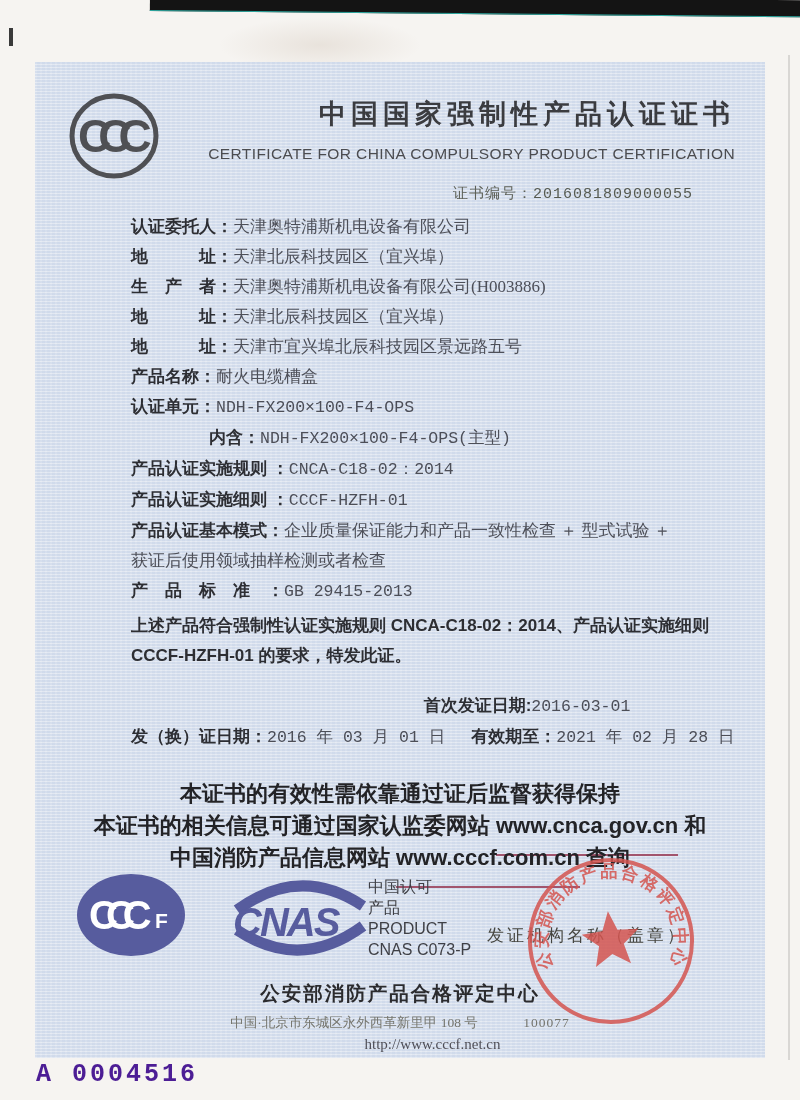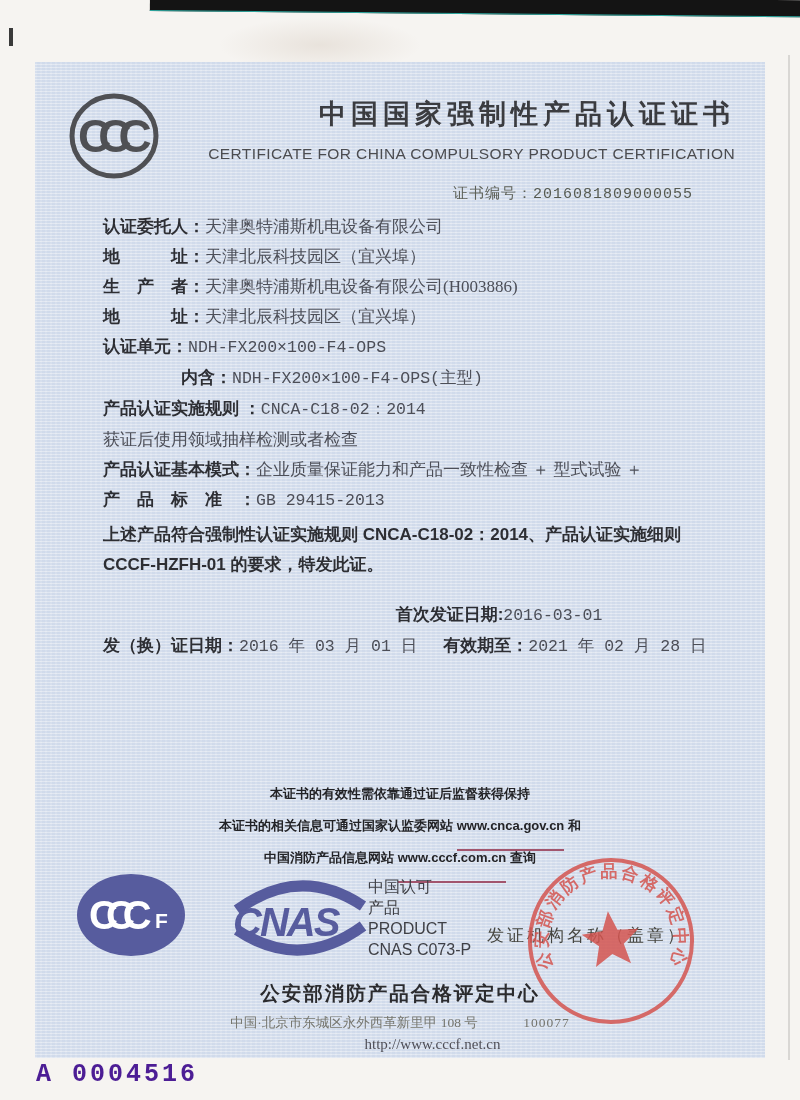--- a/index.html
+++ b/index.html
@@ -29,32 +29,32 @@
   }
   
   .ccc-logo{position:absolute;left:33px;top:30px;}
   .head{position:absolute;left:150px;top:34px;width:550px;text-align:right;}
   .title{font-size:27px;font-weight:700;letter-spacing:5px;color:#3b3c40;}
   .subtitle{margin-top:13px;font-size:15.5px;color:#4b4c50;letter-spacing:.4px;}
   .certno{position:absolute;top:122px;right:72px;font-size:15px;color:#5d6057;}
   .certno .lab{letter-spacing:1px;}
   .certno .num{font-family:"Liberation Mono","DejaVu Sans Mono",monospace;letter-spacing:1px;color:#565a50;}
   
-  .body{position:absolute;left:68px;top:150px;width:616px;font-size:17px;}
+  .body{position:absolute;left:96px;top:150px;width:616px;font-size:17px;}
   .row{min-height:30px;line-height:30px;white-space:nowrap;}
   .row .lab{font-weight:700;color:#2d2e33;}
   .row .val{color:#4d4f58;font-family:"Liberation Serif","DejaVu Serif",serif;}
   .row .val.mono{font-family:"Liberation Mono","DejaVu Sans Mono",monospace;font-size:16.5px;color:#4c4e57;}
   .row.indent{padding-left:78px;}
   .statement{width:612px;line-height:30px;font-weight:600;color:#2d2e33;white-space:normal;margin-top:4px;}
   .row.center-row{text-align:center;padding-left:176px;margin-top:20px;}
   .row.dates .gap{display:inline-block;width:26px;}
   
   .notice{position:absolute;left:0;top:716px;width:730px;text-align:center;
-    font-size:13px;font-weight:600;color:#232326;line-height:32px;}
+    font-size:22px;font-weight:600;color:#232326;line-height:32px;}
   .notice .link{border-bottom:2px solid #a2556d;padding-bottom:16px;color:#232326;text-decoration:none;}
   
   .cccf-logo{position:absolute;left:40px;top:810px;}
   .cnas-logo{position:absolute;left:190px;top:812px;}
   .acc-text{position:absolute;left:333px;top:814px;font-size:16px;line-height:21px;color:#3f4046;}
   .seal-label{position:absolute;left:452px;top:862px;font-size:17px;letter-spacing:3px;color:#45453f;z-index:1;}
   .stamp{position:absolute;left:490px;top:793px;width:172px;height:172px;z-index:2;opacity:.85;transform:rotate(-6deg);}
   
   .issuer-name{position:absolute;left:0;top:918px;width:730px;text-align:center;
     font-size:19.5px;font-weight:700;letter-spacing:2px;color:#2b2b2e;
@@ -93,25 +93,28 @@
 
   <div class="certno">
     <span class="lab">证书编号：</span><span class="num">2016081809000055</span>
   </div>
 
   <div class="body">
     <div class="row"><span class="lab">认证委托人：</span><span class="val">天津奥特浦斯机电设备有限公司</span></div>
     <div class="row"><span class="lab">地　　　址：</span><span class="val">天津北辰科技园区（宜兴埠）</span></div>
     <div class="row"><span class="lab">生　产　者：</span><span class="val">天津奥特浦斯机电设备有限公司(H003886)</span></div>
     <div class="row"><span class="lab">地　　　址：</span><span class="val">天津北辰科技园区（宜兴埠）</span></div>
+    <div class="row"><span class="lab">地　　　址：</span><span class="val">天津市宜兴埠北辰科技园区景远路五号</span></div>
+    <div class="row"><span class="lab">产品名称：</span><span class="val">耐火电缆槽盒</span></div>
     <div class="row"><span class="lab">认证单元：</span><span class="val mono">NDH-FX200×100-F4-OPS</span></div>
     <div class="row indent"><span class="lab">内含：</span><span class="val mono">NDH-FX200×100-F4-OPS(主型)</span></div>
     <div class="row"><span class="lab">产品认证实施规则 ：</span><span class="val mono">CNCA-C18-02：2014</span></div>
+    <div class="row"><span class="lab">产品认证实施细则 ：</span><span class="val mono">CCCF-HZFH-01</span></div>
+    <div class="row"><span class="lab">产品认证基本模式：</span><span class="val">企业质量保证能力和产品一致性检查 ＋ 型式试验 ＋</span></div>
     <div class="row"><span class="val">获证后使用领域抽样检测或者检查</span></div>
-    <div class="row"><span class="lab">产品认证基本模式：</span><span class="val">企业质量保证能力和产品一致性检查 ＋ 型式试验 ＋</span></div>
     <div class="row"><span class="lab">产　品　标　准　：</span><span class="val mono">GB 29415-2013</span></div>
 
     <div class="statement">上述产品符合强制性认证实施规则 CNCA-C18-02：2014、产品认证实施细则 CCCF-HZFH-01 的要求，特发此证。</div>
 
     <div class="row center-row">
       <span class="lab">首次发证日期:</span><span class="val mono">2016-03-01</span>
     </div>
     <div class="row dates">
       <span class="lab">发（换）证日期：</span><span class="val mono">2016 年 03 月 01 日</span><span class="gap"></span><span class="lab">有效期至：</span><span class="val mono">2021 年 02 月 28 日</span>
     </div>

